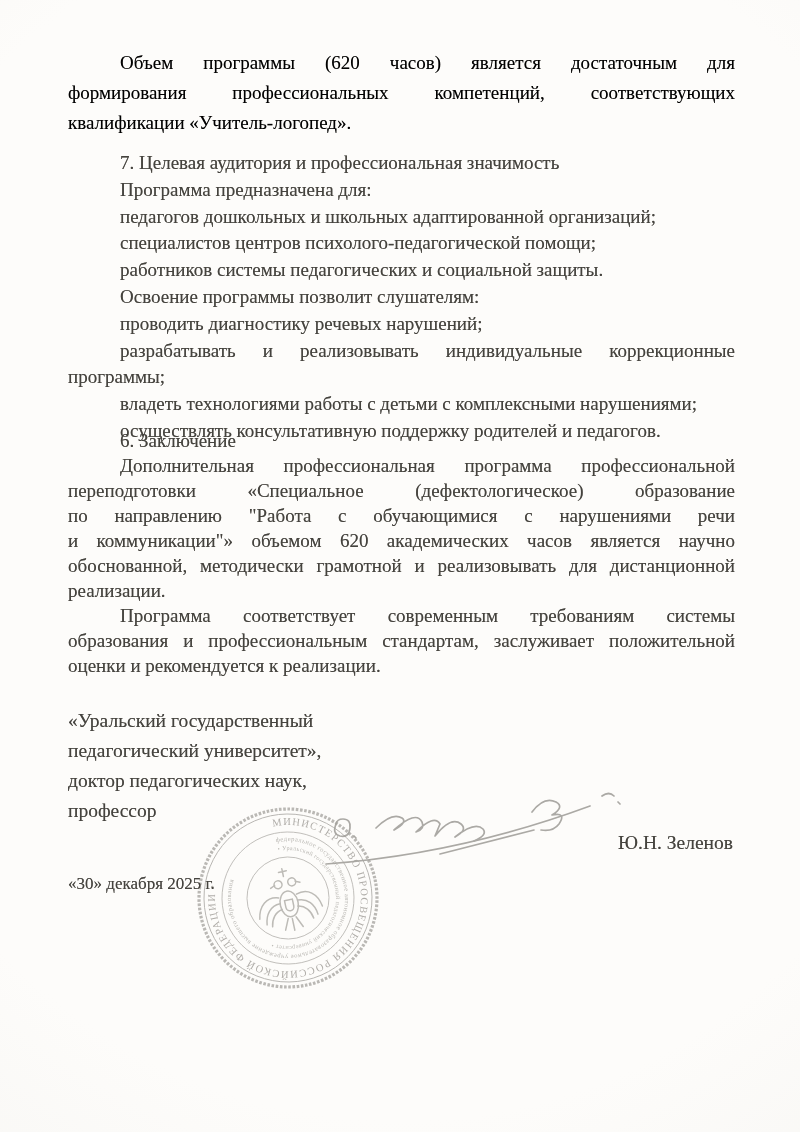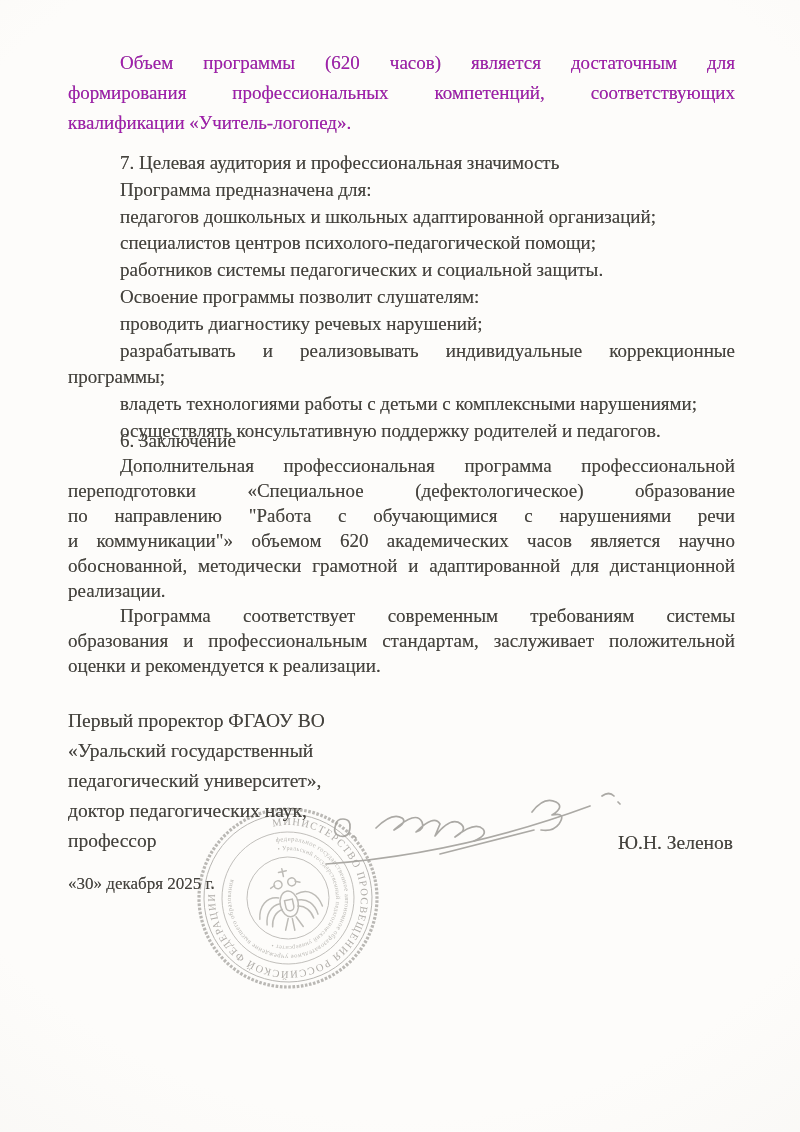--- a/index.html
+++ b/index.html
@@ -14,21 +14,21 @@
   .page{position:absolute;inset:0;}
   .block{position:absolute;left:68px;width:667px;font-size:19px;z-index:2;
          text-shadow:0 0 .5px rgba(70,68,62,.55);}
   .lh30{line-height:30px;}
   .lh27{line-height:26.8px;}
   .lh25{line-height:25px;}
   .line{white-space:nowrap;}
   
   .jl{white-space:normal;text-align:justify;text-align-last:justify;}
   .ind{padding-left:52px;}
-  .faded{color:#a21caf;}
+  .faded{color:#000000;}
   .sig-block{line-height:30px;font-size:19.5px;}
   .sig-name{position:absolute;right:2px;bottom:4px;white-space:nowrap;}
   .date-line{font-size:17px;}
   .stamp{position:absolute;left:194px;top:804px;width:188px;height:188px;z-index:1;opacity:.85;}
   .scrawl{position:absolute;left:320px;top:766px;width:318px;height:108px;z-index:3;opacity:.9;}
 </style>
 </head>
 <body>
 
 <div class="page">
@@ -52,29 +52,28 @@
     <div class="line ind">владеть технологиями работы с детьми с комплексными нарушениями;</div>
     <div class="line ind">осуществлять консультативную поддержку родителей и педагогов.</div>
   </div>
 
   <div class="block lh25" style="top:428px;">
     <div class="line ind">6. Заключение</div>
     <div class="jl ind">Дополнительная профессиональная программа профессиональной</div>
     <div class="jl">переподготовки «Специальное (дефектологическое) образование</div>
     <div class="jl">по направлению "Работа с обучающимися с нарушениями речи</div>
     <div class="jl">и коммуникации"» объемом 620 академических часов является научно</div>
-    <div class="jl">обоснованной, методически грамотной и адаптированной для дистанционной</div>
+    <div class="jl">обоснованной, методически грамотной и реализовывать для дистанционной</div>
     <div class="line">реализации.</div>
     <div class="jl ind">Программа соответствует современным требованиям системы</div>
     <div class="jl">образования и профессиональным стандартам, заслуживает положительной</div>
     <div class="line">оценки и рекомендуется к реализации.</div>
   </div>
 
   <div class="block sig-block" style="top:706px;height:156px;">
-    <div class="line">Первый проректор ФГАОУ ВО</div>
     <div class="line">«Уральский государственный</div>
     <div class="line">педагогический университет»,</div>
     <div class="line">доктор педагогических наук,</div>
     <div class="line">профессор</div>
     <span class="sig-name">Ю.Н. Зеленов</span>
   </div>
 
   <div class="block date-line" style="top:874px;">
     <span class="line">«30» декабря 2025 г.</span>
   </div>

